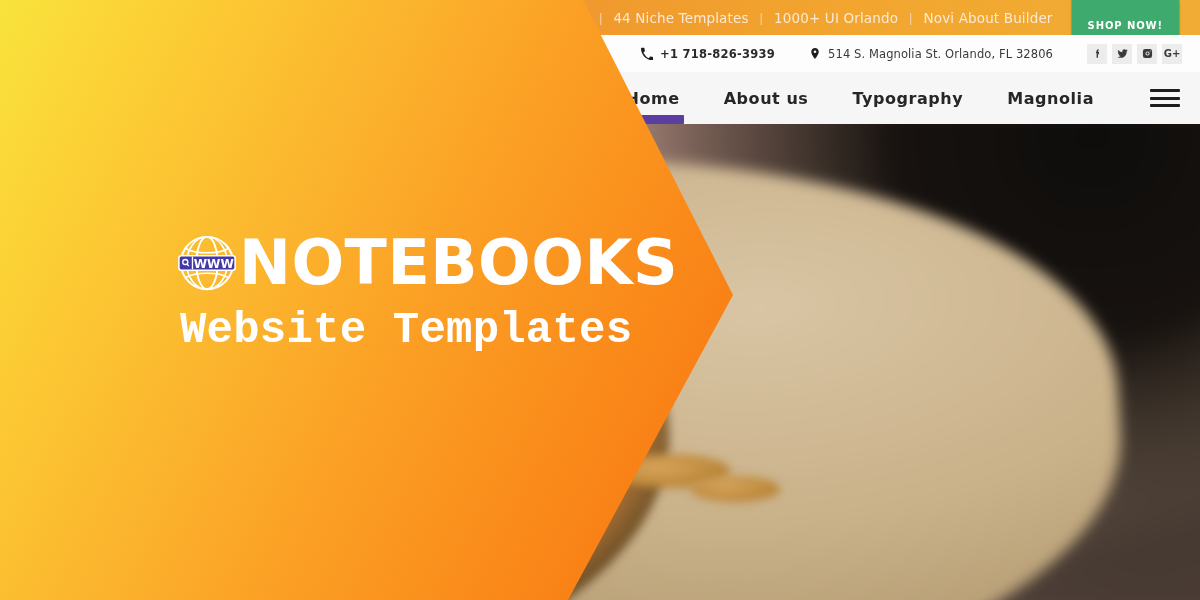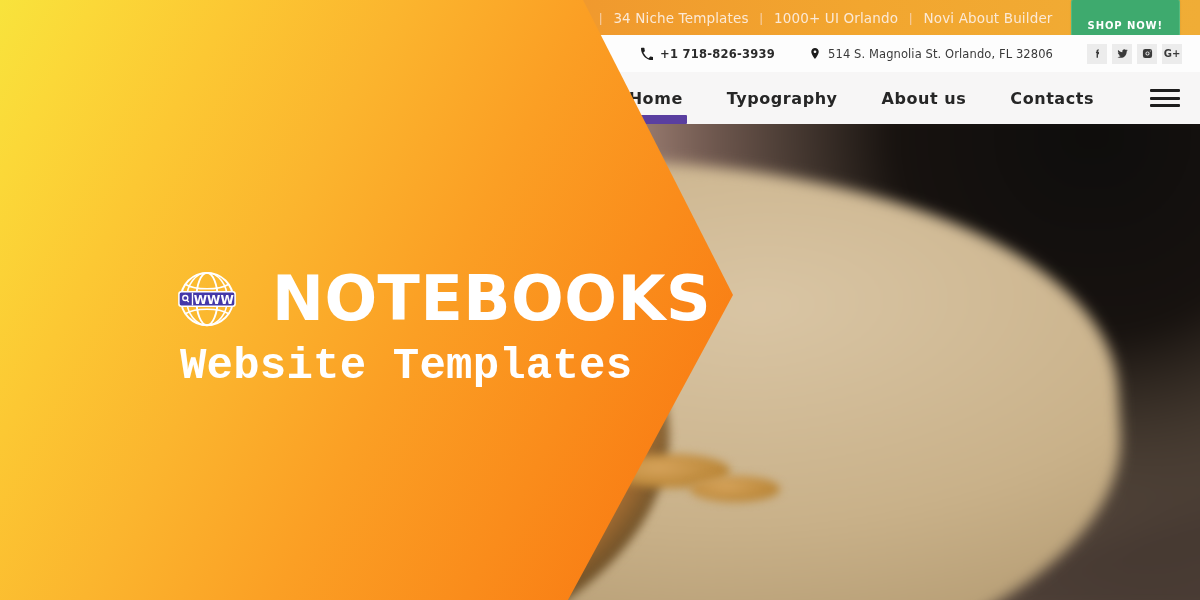--- a/index.html
+++ b/index.html
@@ -216,21 +216,21 @@
         #f97d14 88%,
         #f87711 100%);
     clip-path: polygon(0 0, 583px 0, 733px 295px, 568px 600px, 0 600px);
   }
 
   .panel-content {
     position: absolute;
     left: 176px; top: 232px;
     width: 520px;
   }
-  .title-row { display: flex; align-items: center; gap: 34px; margin-top: 36px; }
+  .title-row { display: flex; align-items: center; gap: 1px; }
   .globe { width: 62px; height: 62px; flex: 0 0 62px; }
   .title {
     color: #ffffff;
     font-size: 62px;
     line-height: 1;
     font-weight: bold;
     letter-spacing: 0.5px;
     white-space: nowrap;
     font-family: "DejaVu Sans", sans-serif;
     text-align: right;
@@ -284,21 +284,21 @@
         <div class="topping t-caper" style="left:408px;top:186px;width:18px;height:18px;"></div>
       </div>
       <div class="drip" style="left:610px;top:330px;width:120px;height:34px;"></div>
       <div class="drip" style="left:690px;top:352px;width:90px;height:26px;"></div>
     </div>
 
     <div class="announce">
       <div class="announce-inner">
         <span class="an-item">00+ HTML Files</span>
         <span class="an-sep">|</span>
-        <span class="an-item">34 Niche Templates</span>
+        <span class="an-item">44 Niche Templates</span>
         <span class="an-sep">|</span>
         <span class="an-item">1000+ UI Orlando</span>
         <span class="an-sep">|</span>
         <span class="an-item">Novi About Builder</span>
         <span class="shop-btn">SHOP NOW!</span>
       </div>
     </div>
 
     <div class="contact">
       <span class="c-item">
@@ -329,23 +329,23 @@
               <path d="M17 2H7a5 5 0 0 0-5 5v10a5 5 0 0 0 5 5h10a5 5 0 0 0 5-5V7a5 5 0 0 0-5-5zm-5 5.5a4.5 4.5 0 1 1 0 9 4.5 4.5 0 0 1 0-9zm0 2a2.5 2.5 0 1 0 0 5 2.5 2.5 0 0 0 0-5zM18 5.6a1.1 1.1 0 1 1 0 2.2 1.1 1.1 0 0 1 0-2.2z"></path>
             </svg>
         </span>
         <span class="soc">G+</span>
       </span>
     </div>
 
     <div class="nav">
       <div class="nav-list">
         <span class="nav-item active">Home</span>
+        <span class="nav-item">About us</span>
         <span class="nav-item">Typography</span>
-        <span class="nav-item">About us</span>
-        <span class="nav-item">Contacts</span>
+        <span class="nav-item">Magnolia</span>
       </div>
       <span class="burger">
         <span></span>
           <span></span>
           <span></span>
       </span>
     </div>
   </div>
 
   <div class="panel">

